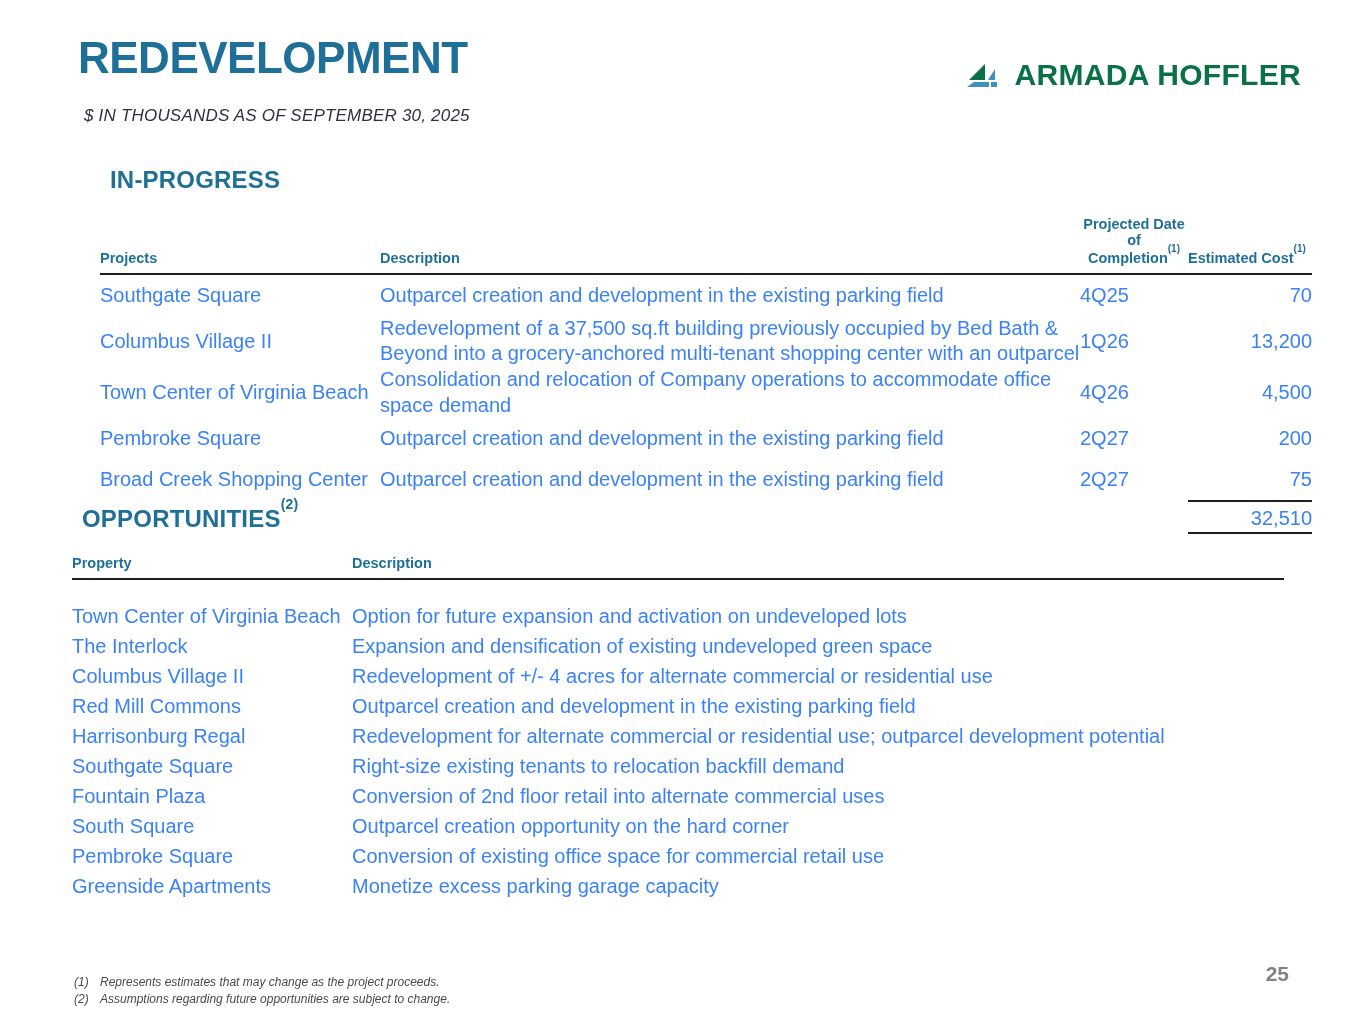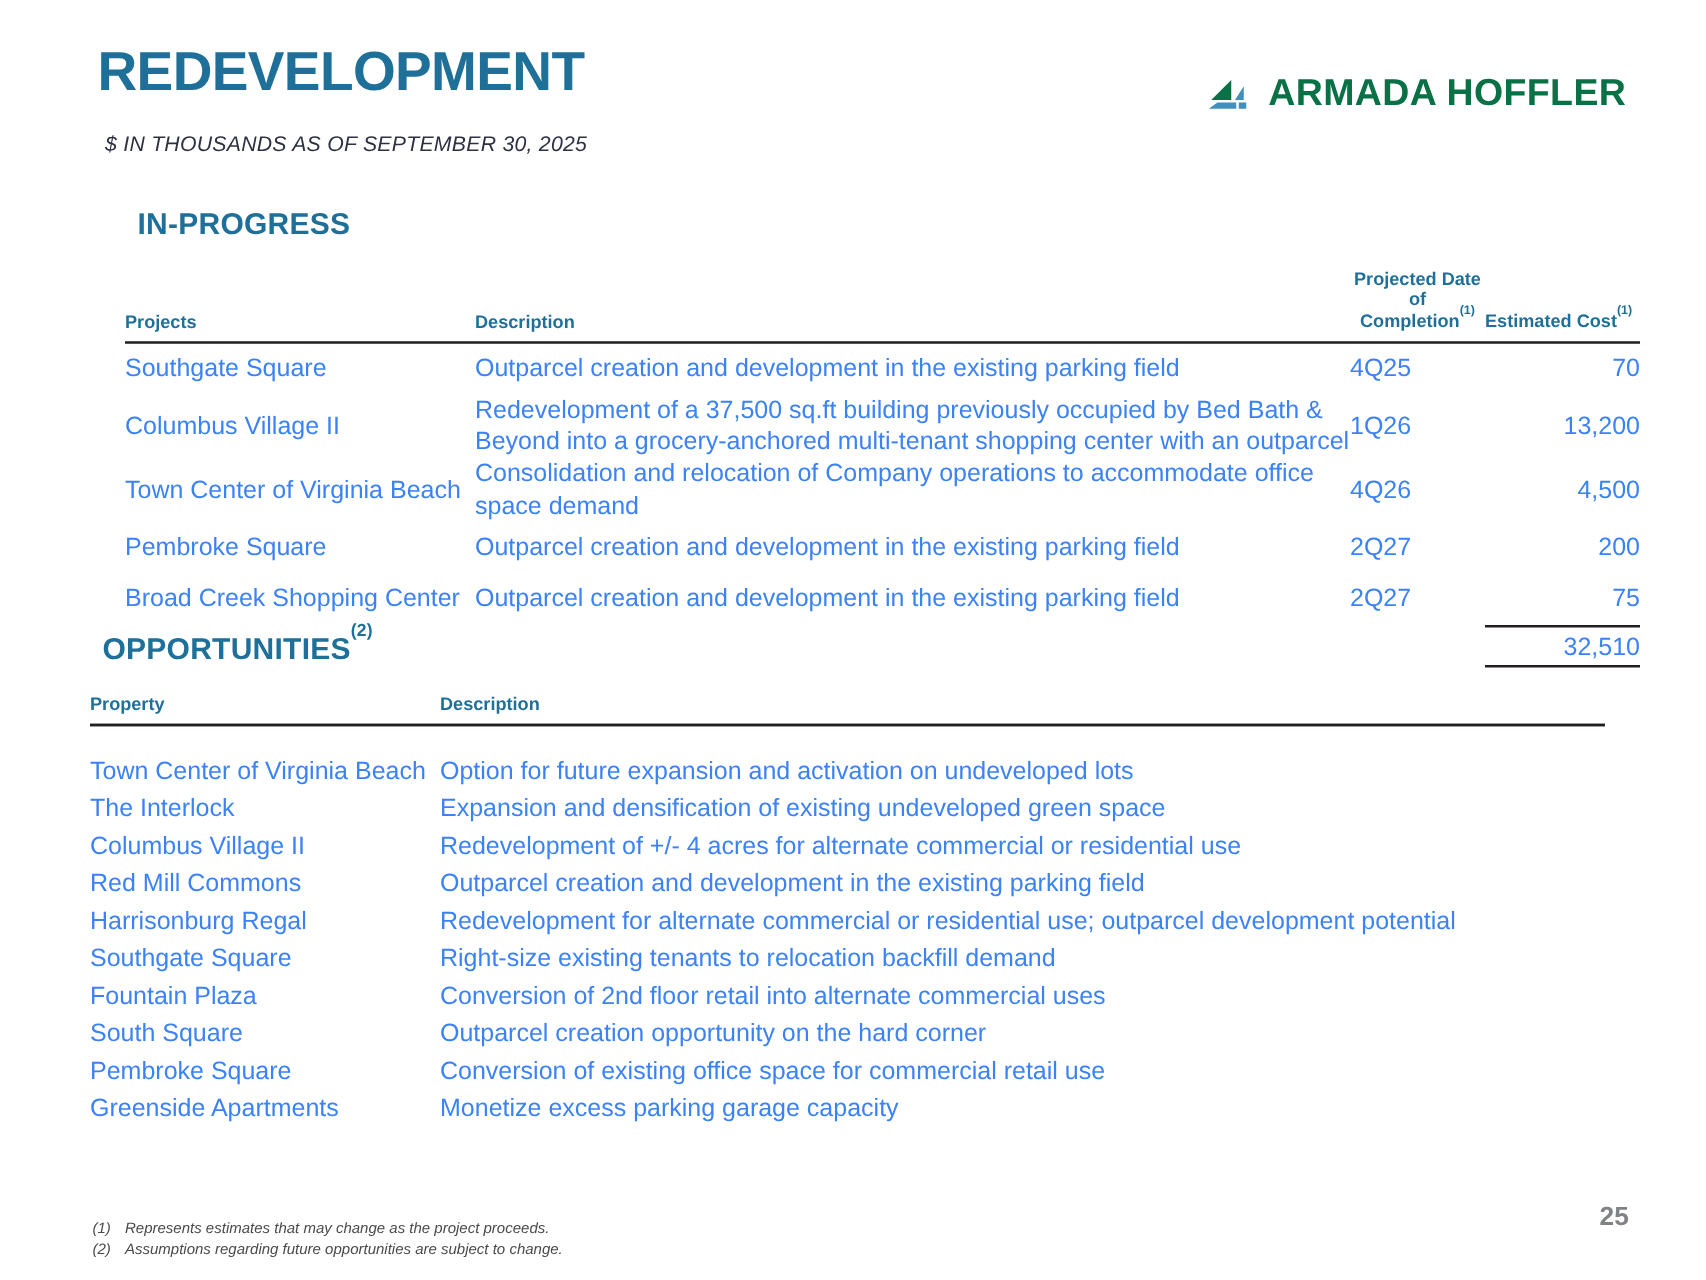--- a/index.html
+++ b/index.html
@@ -157,21 +157,21 @@
     line-height: 1.42;
     margin-left: 44px;
   }
   .footnotes .fn {
     display: block;
     white-space: nowrap;
   }
   .footnotes .fn .mark { display: inline-block; width: 26px; }
   .page-number {
     position: absolute;
-    right: 62px;
+    right: 76px;
     bottom: 38px;
     font-size: 21px;
     font-weight: bold;
     color: #808285;
   }
 </style>
 </head>
 <body>
 
 <div class="slide-header">

